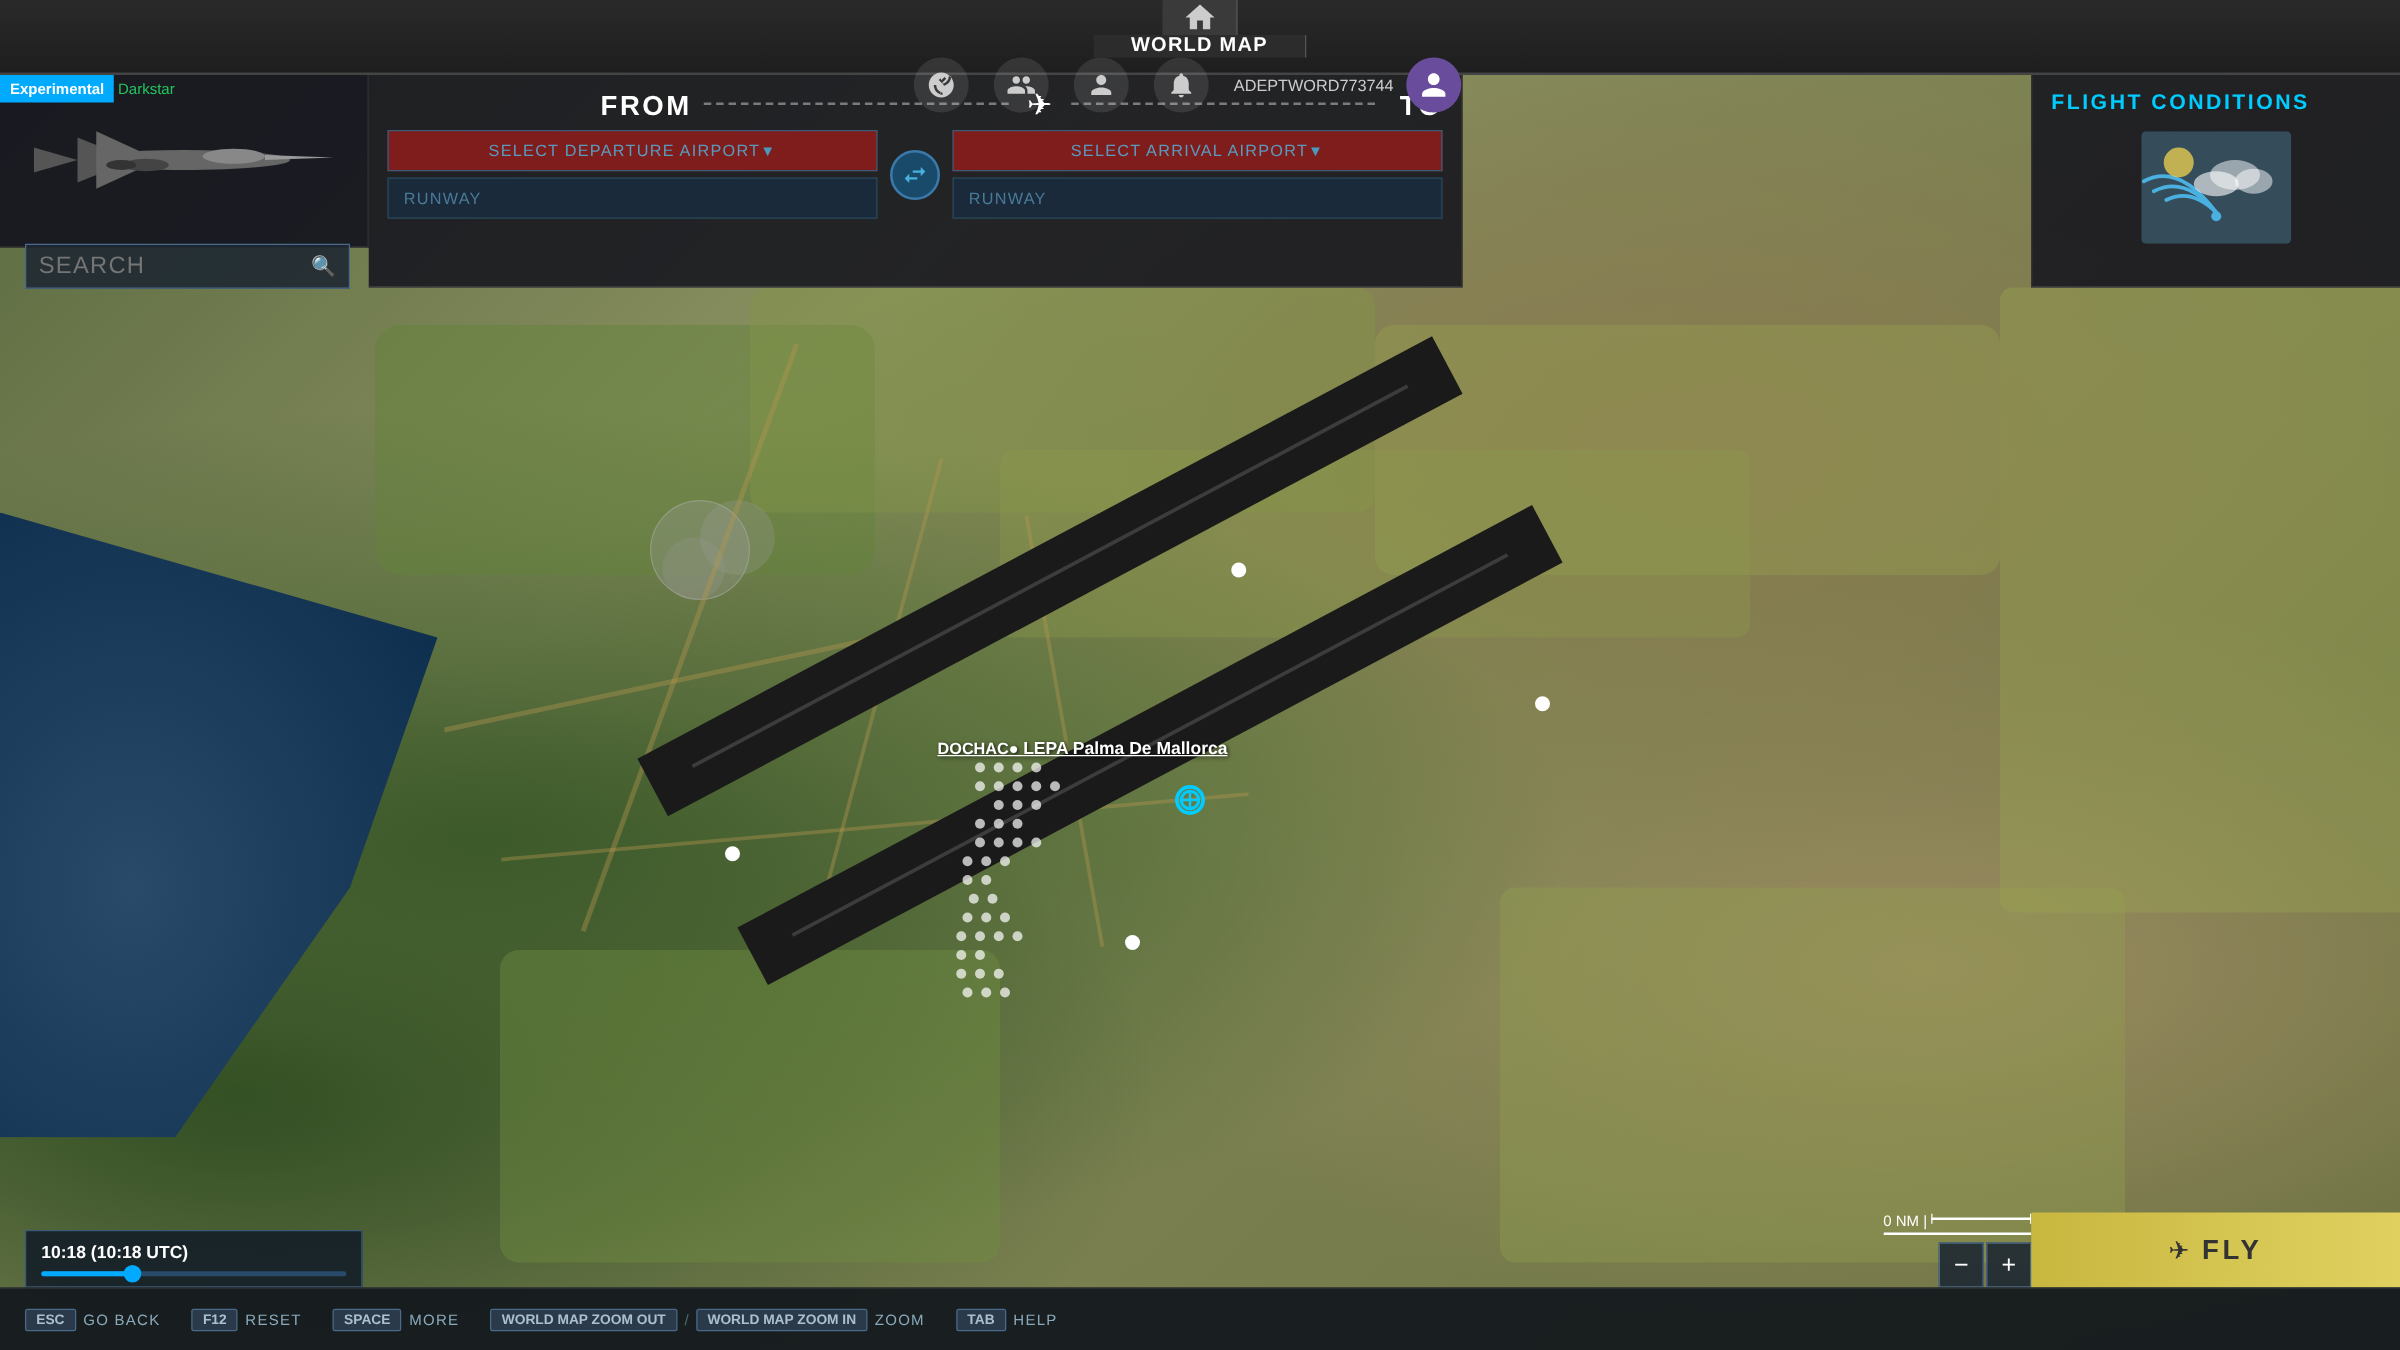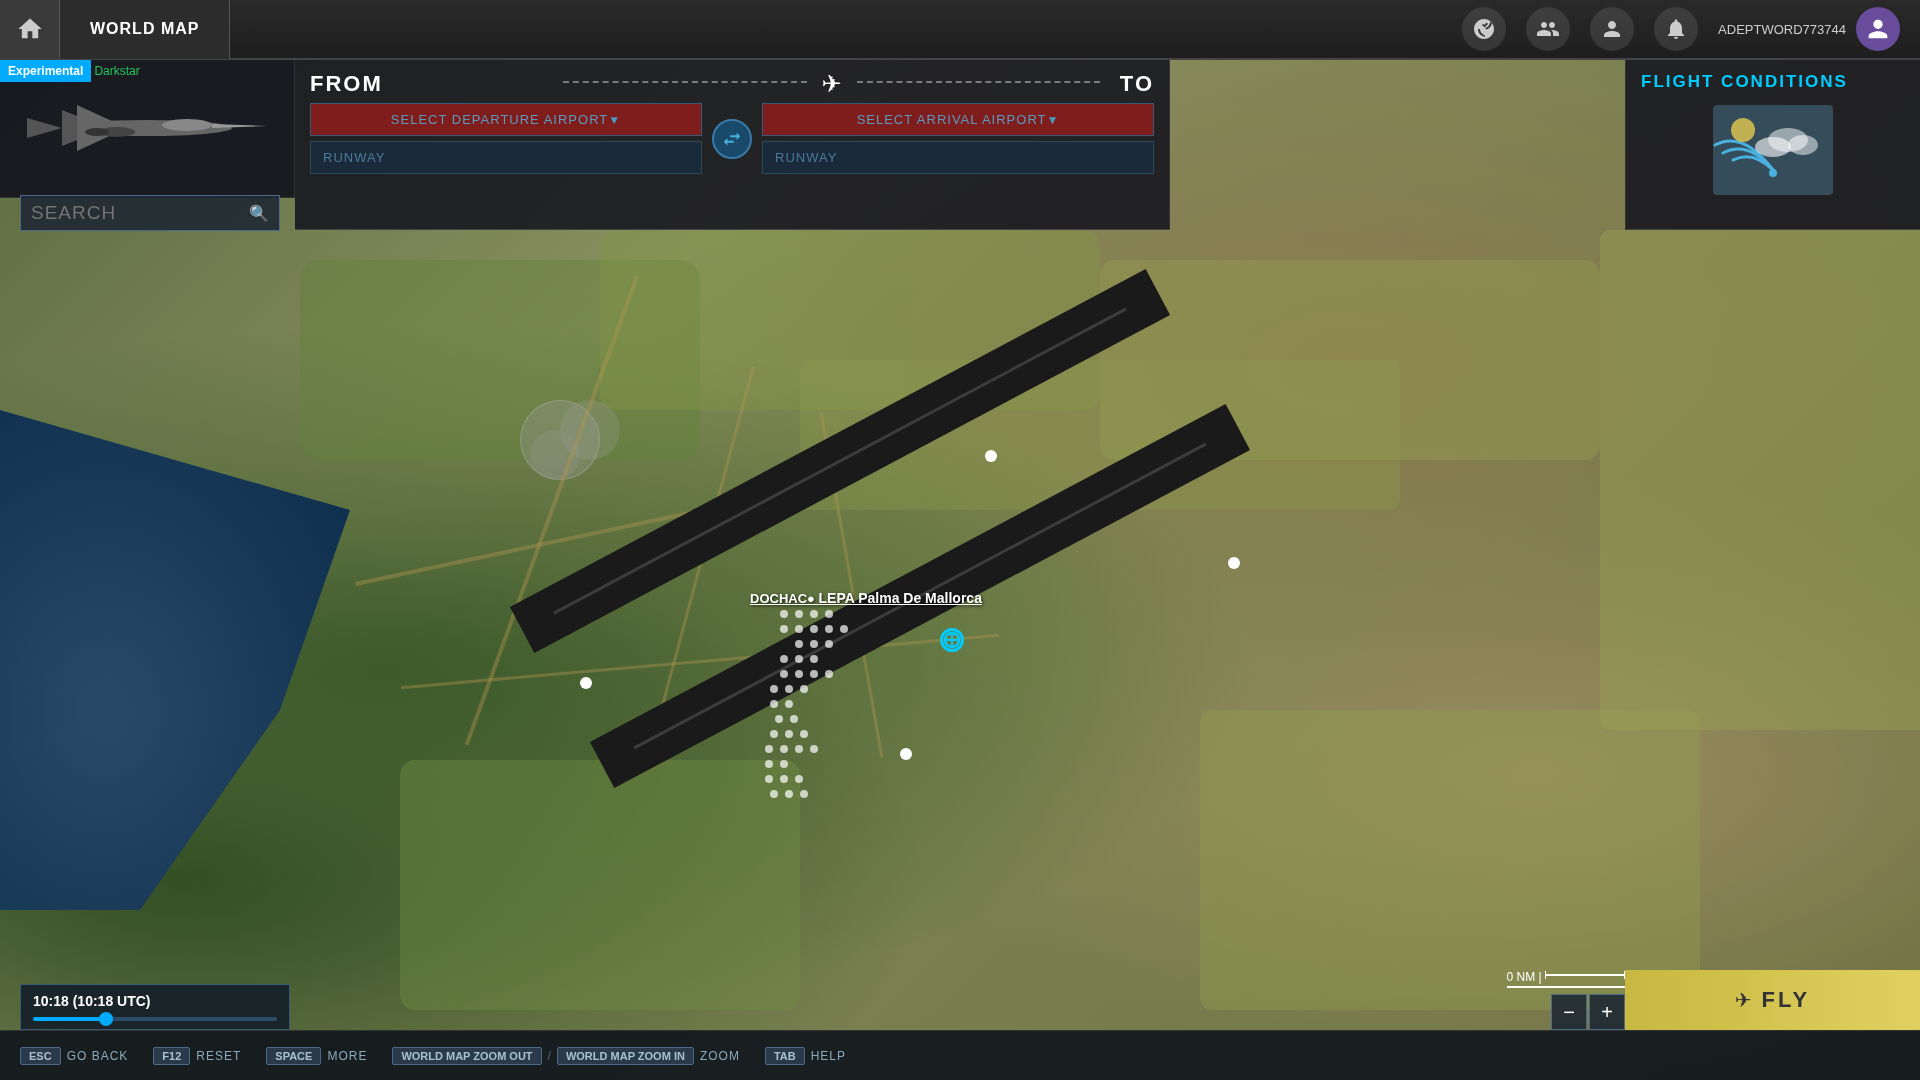--- a/index.html
+++ b/index.html
@@ -4,20 +4,21 @@
   <style>
     * { margin: 0; padding: 0; box-sizing: border-box; }
     body { width: 1920px; height: 1080px; overflow: hidden; font-family: 'Arial', sans-serif; background: #1a1a1a; }
 
     
     #topbar {
       position: absolute; top: 0; left: 0; width: 1920px; height: 60px;
       background: linear-gradient(to bottom, #2a2a2a, #1e1e1e);
       display: flex; align-items: center; z-index: 100;
       border-bottom: 2px solid #444;
+      flex-direction: column;
     }
     #home-btn {
       width: 60px; height: 60px; background: #3a3a3a; display: flex;
       align-items: center; justify-content: center; cursor: pointer;
       border-right: 1px solid #555;
     }
     #home-btn svg { width: 28px; height: 28px; fill: #ccc; }
     #world-map-tab {
       height: 60px; padding: 0 30px; background: #2c2c2c;
       display: flex; align-items: center; border-right: 1px solid #555;
@@ -58,21 +59,21 @@
 
     
     #flight-header {
       position: absolute; top: 60px; left: 295px; width: 875px; height: 170px;
       background: rgba(20, 20, 30, 0.88); z-index: 90;
       border-bottom: 1px solid #444; border-right: 1px solid #333;
     }
     #from-to-bar {
       display: flex; align-items: center; padding: 10px 15px 5px;
     }
-    #from-label { color: #fff; font-size: 22px; font-weight: bold; letter-spacing: 2px; flex: 1; }
+    #from-label { color: #fff; font-size: 22px; font-weight: bold; letter-spacing: 2px; flex: 1; text-align: right; }
     #dotted-line {
       flex: 1; border-top: 2px dashed rgba(255,255,255,0.4); margin: 0 10px;
       position: relative; top: -2px;
     }
     #plane-icon { color: #fff; font-size: 24px; margin: 0 5px; }
     #to-label { color: #fff; font-size: 22px; font-weight: bold; letter-spacing: 2px; margin-left: 10px; }
 
     #airport-selectors {
       display: flex; align-items: center; padding: 0 15px; gap: 10px;
     }

